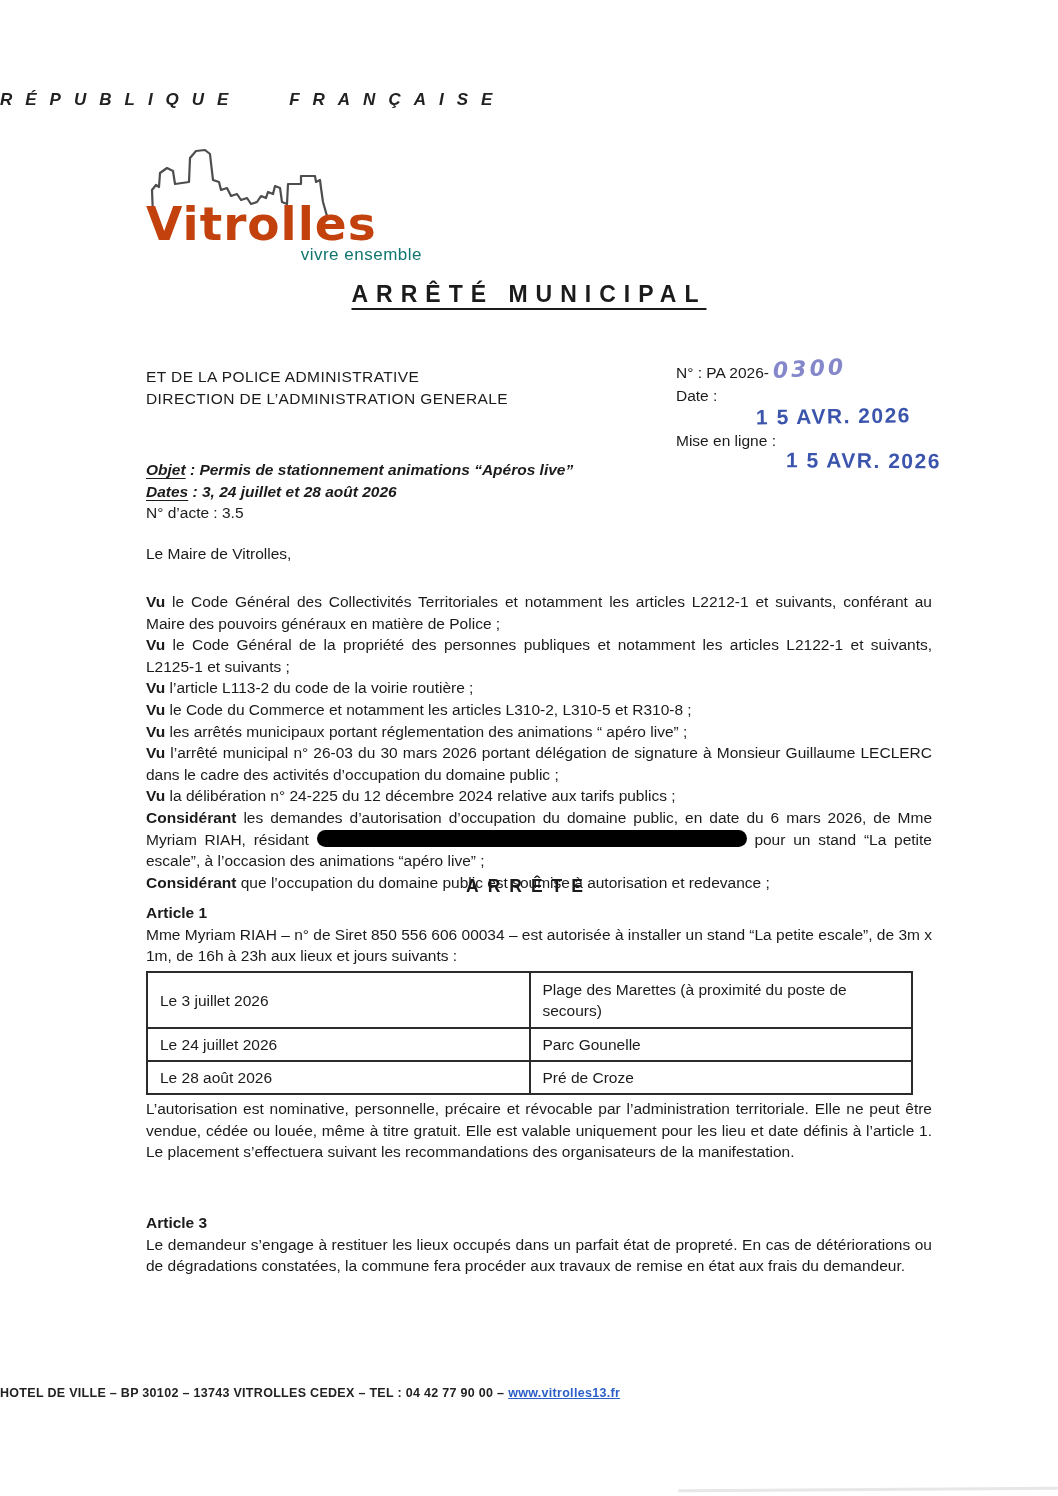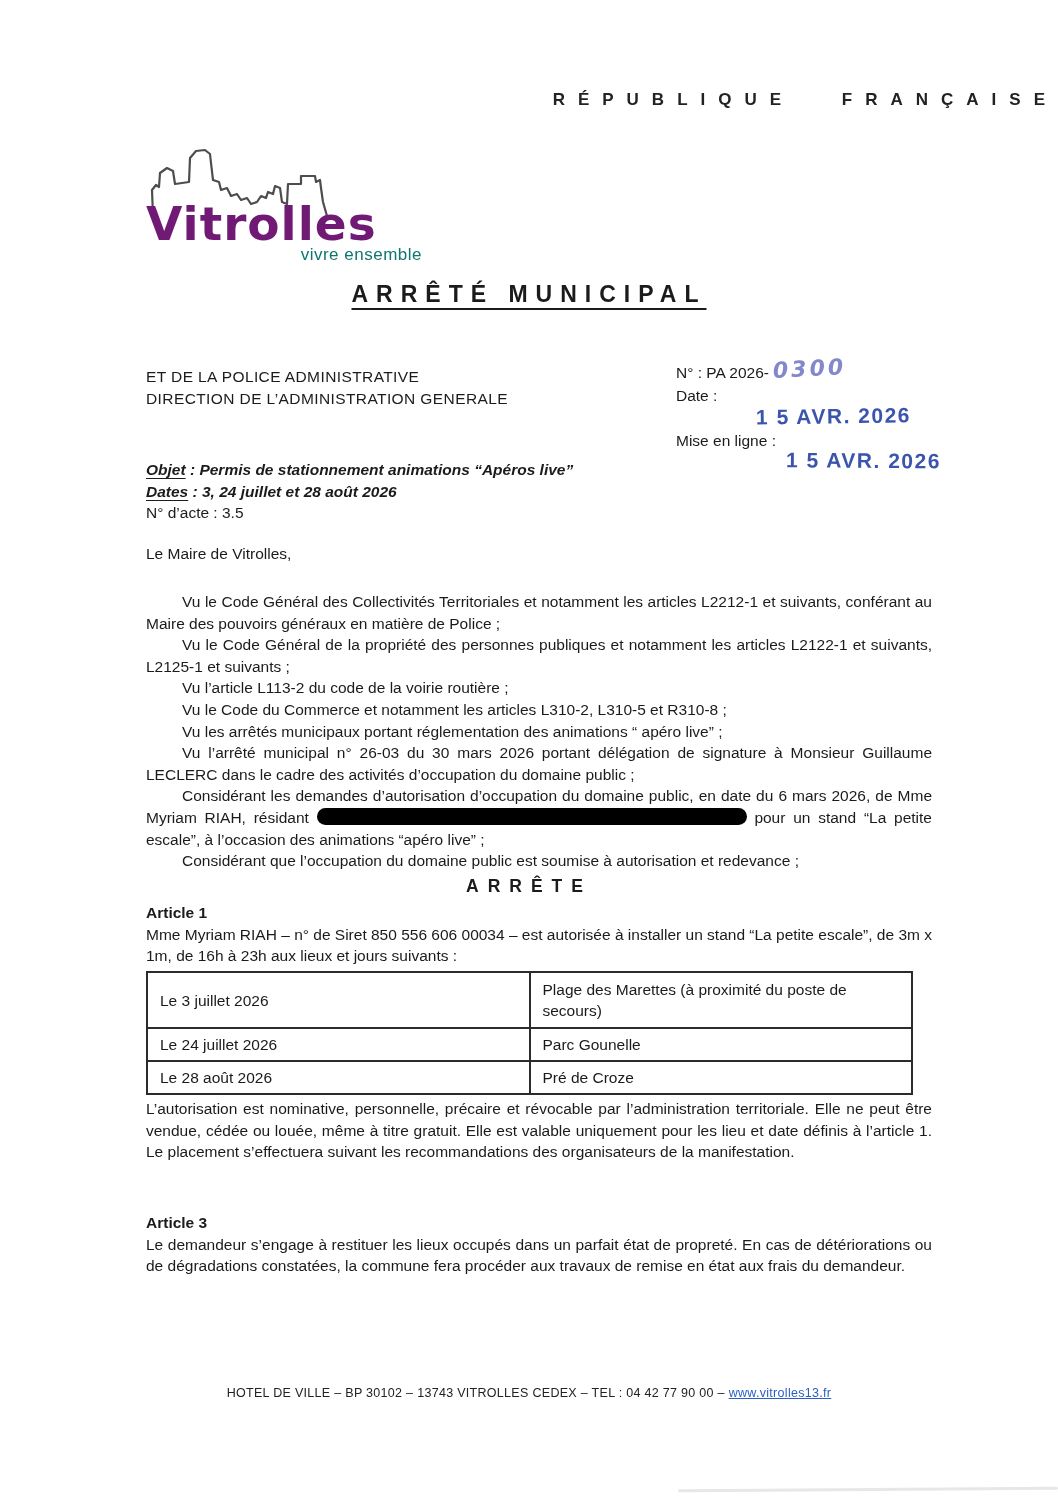--- a/index.html
+++ b/index.html
@@ -8,31 +8,32 @@
     width:1058px;height:1496px;
     margin:0 auto;
     background:#ffffff;
     color:#1b1b1b;
     font-family:"Liberation Sans", sans-serif;
     overflow:hidden;
   }
   
   .republique{
     position:absolute;top:90px;left:0;width:100%;
-    text-align:right;
+    text-align:left;
     font-size:17px;font-weight:bold;
     letter-spacing:13px;word-spacing:30px;
     color:#222;
+    font-style:italic;
   }
   .logo{position:absolute;top:138px;left:146px;width:290px;}
   .logo .skyline{display:block;margin:0 0 -20px 2px;}
   .logo .logo-word{
     font-family:"DejaVu Sans", sans-serif;
     font-size:47px;font-weight:bold;
-    color:#701a75;letter-spacing:1px;line-height:1;
+    color:#c2410c;letter-spacing:1px;line-height:1;
   }
   .logo .logo-tagline{
     font-size:17px;color:#0f766e;
     text-align:right;margin:-2px 14px 0 0;
     letter-spacing:0.5px;
   }
   .doc-title{
     position:absolute;top:281px;left:0;width:100%;
     text-align:center;
     font-size:23px;font-weight:bold;letter-spacing:8px;
@@ -74,21 +75,21 @@
   }
   .objet-block .bold-line{font-weight:bold;font-style:italic;}
   .u{text-decoration:underline;text-underline-offset:3px;}
   
   .salutation{position:absolute;top:545px;left:146px;font-size:15.5px;text-align:right;}
   .clauses{
     position:absolute;top:591px;left:146px;width:786px;
     font-size:15.5px;line-height:21.6px;text-align:justify;
   }
   .clauses p{margin:0;}
-  .lead{font-weight:normal;margin-left:36px;}
+  .lead{font-weight:bold;}
   .redaction{
     display:inline-block;
     width:430px;height:17px;
     background:#000;border-radius:9px;
     vertical-align:text-bottom;
     margin-bottom:1px;
   }
   .arrete-heading{
     position:absolute;top:876px;left:0;width:100%;
     text-align:center;font-weight:bold;font-size:17.5px;letter-spacing:9px;
@@ -111,22 +112,23 @@
     border:2px solid #2b2b2b;
     padding:5px 12px;
     vertical-align:middle;
     line-height:21px;
   }
   .dates-table td.col-date{width:50%;margin-left:12px;}
   .dates-table tr.tall td{height:44px;}
   
   .footer{
     position:absolute;top:1386px;left:0;width:100%;
-    text-align:center;font-size:12.5px;color:#222;
+    font-size:12.5px;color:#222;
     letter-spacing:0.3px;
+    font-weight:bold;
   }
   .footer a{color:#2b5fc7;text-decoration:underline;cursor:pointer;}
   .artifact-line{
     position:absolute;right:0;bottom:5px;
     width:380px;height:3px;
     background:#c9c9c9;opacity:0.45;
     transform:rotate(-0.35deg);
     border-radius:2px;
   }
 </style>
@@ -171,20 +173,21 @@
 
   <div class="salutation">Le Maire de Vitrolles,</div>
 
   <div class="clauses">
     <p><span class="lead">Vu</span><span> le Code Général des Collectivités Territoriales et notamment les articles L2212-1 et suivants, conférant au Maire des pouvoirs généraux en matière de Police ;</span></p>
     <p><span class="lead">Vu</span><span> le Code Général de la propriété des personnes publiques et notamment les articles L2122-1 et suivants, L2125-1 et suivants ;</span></p>
     <p><span class="lead">Vu</span><span> l’article L113-2 du code de la voirie routière ;</span></p>
     <p><span class="lead">Vu</span><span> le Code du Commerce et notamment les articles L310-2, L310-5 et R310-8 ;</span></p>
     <p><span class="lead">Vu</span><span> les arrêtés municipaux portant réglementation des animations “ apéro live” ;</span></p>
     <p><span class="lead">Vu</span><span> l’arrêté municipal n° 26-03 du 30 mars 2026 portant délégation de signature à Monsieur Guillaume LECLERC dans le cadre des activités d’occupation du domaine public ;</span></p>
+    <p><span class="lead">Vu</span><span> la délibération n° 24-225 du 12 décembre 2024 relative aux tarifs publics ;</span></p>
     <p><span class="lead">Considérant</span><span> les demandes d’autorisation d’occupation du domaine public, en date du 6 mars 2026, de Mme Myriam RIAH, résidant</span> <span class="redaction"></span><span> pour un stand “La petite escale”, à l’occasion des animations “apéro live” ;</span></p>
     <p><span class="lead">Considérant</span><span> que l’occupation du domaine public est soumise à autorisation et redevance ;</span></p>
   </div>
 
   <div class="arrete-heading">ARRÊTE</div>
 
   <div class="article article1">
     <div class="article-heading">Article 1</div>
     <div>Mme Myriam RIAH – n° de Siret 850 556 606 00034 – est autorisée à installer un stand “La petite escale”, de 3m x 1m, de 16h à 23h aux lieux et jours suivants :</div>
   </div>

